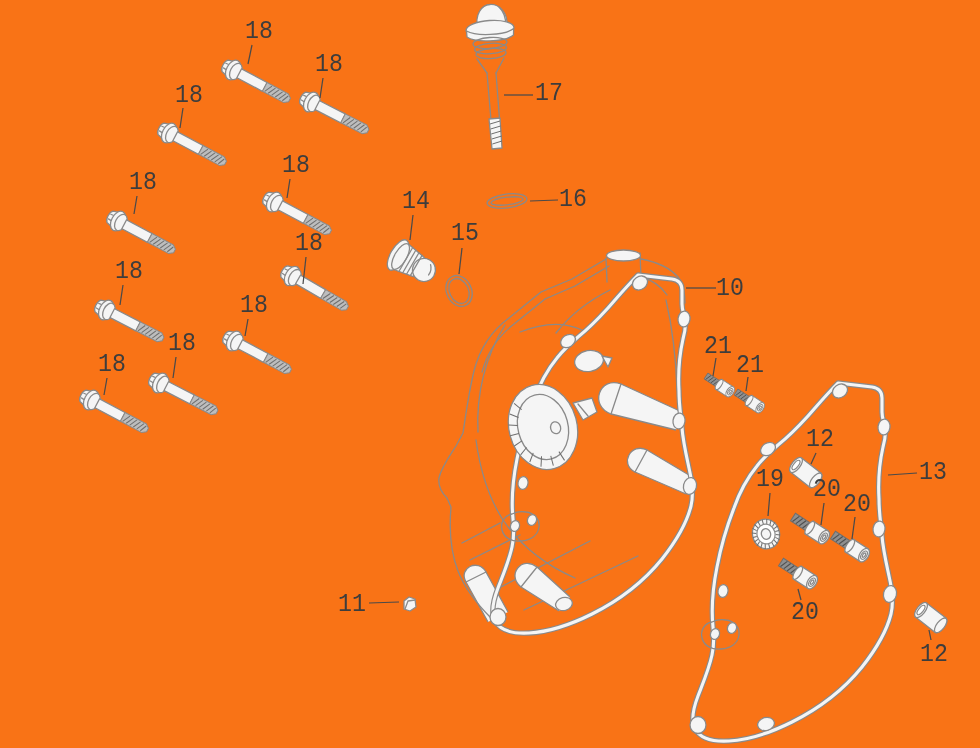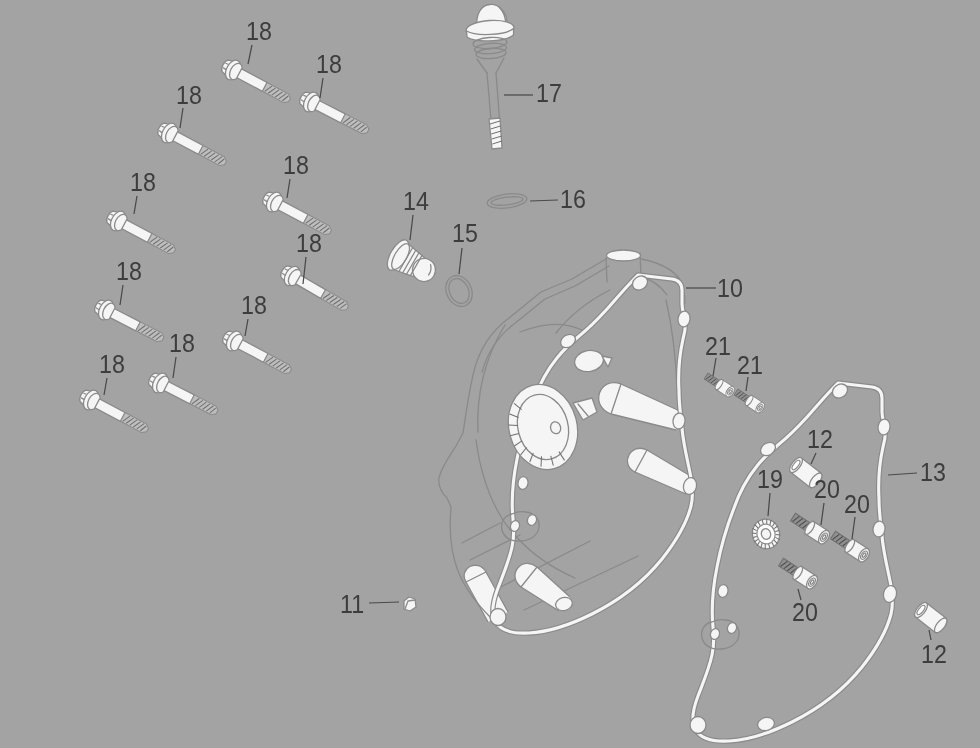--- a/index.html
+++ b/index.html
@@ -1,19 +1,19 @@
 <!DOCTYPE html>
 <html><head>
 <meta charset="utf-8">
 <style>
   html,body{margin:0;padding:0;}
   #stage{
     position:relative;width:980px;height:748px;
-    background:#a3a3a3;overflow:hidden;
-    font-family:Liberation Sans, sans-serif;
+    background:#f97316;overflow:hidden;
+    font-family:Liberation Mono, monospace;
   }
   #art{position:absolute;left:0;top:0;}
   .callout{
     position:absolute;
     transform:translate(-50%,-50%) scaleX(.93);
     font-size:25px;line-height:1;color:#3d3d3d;
     letter-spacing:0px;white-space:nowrap;
     user-select:none;
   }
   

